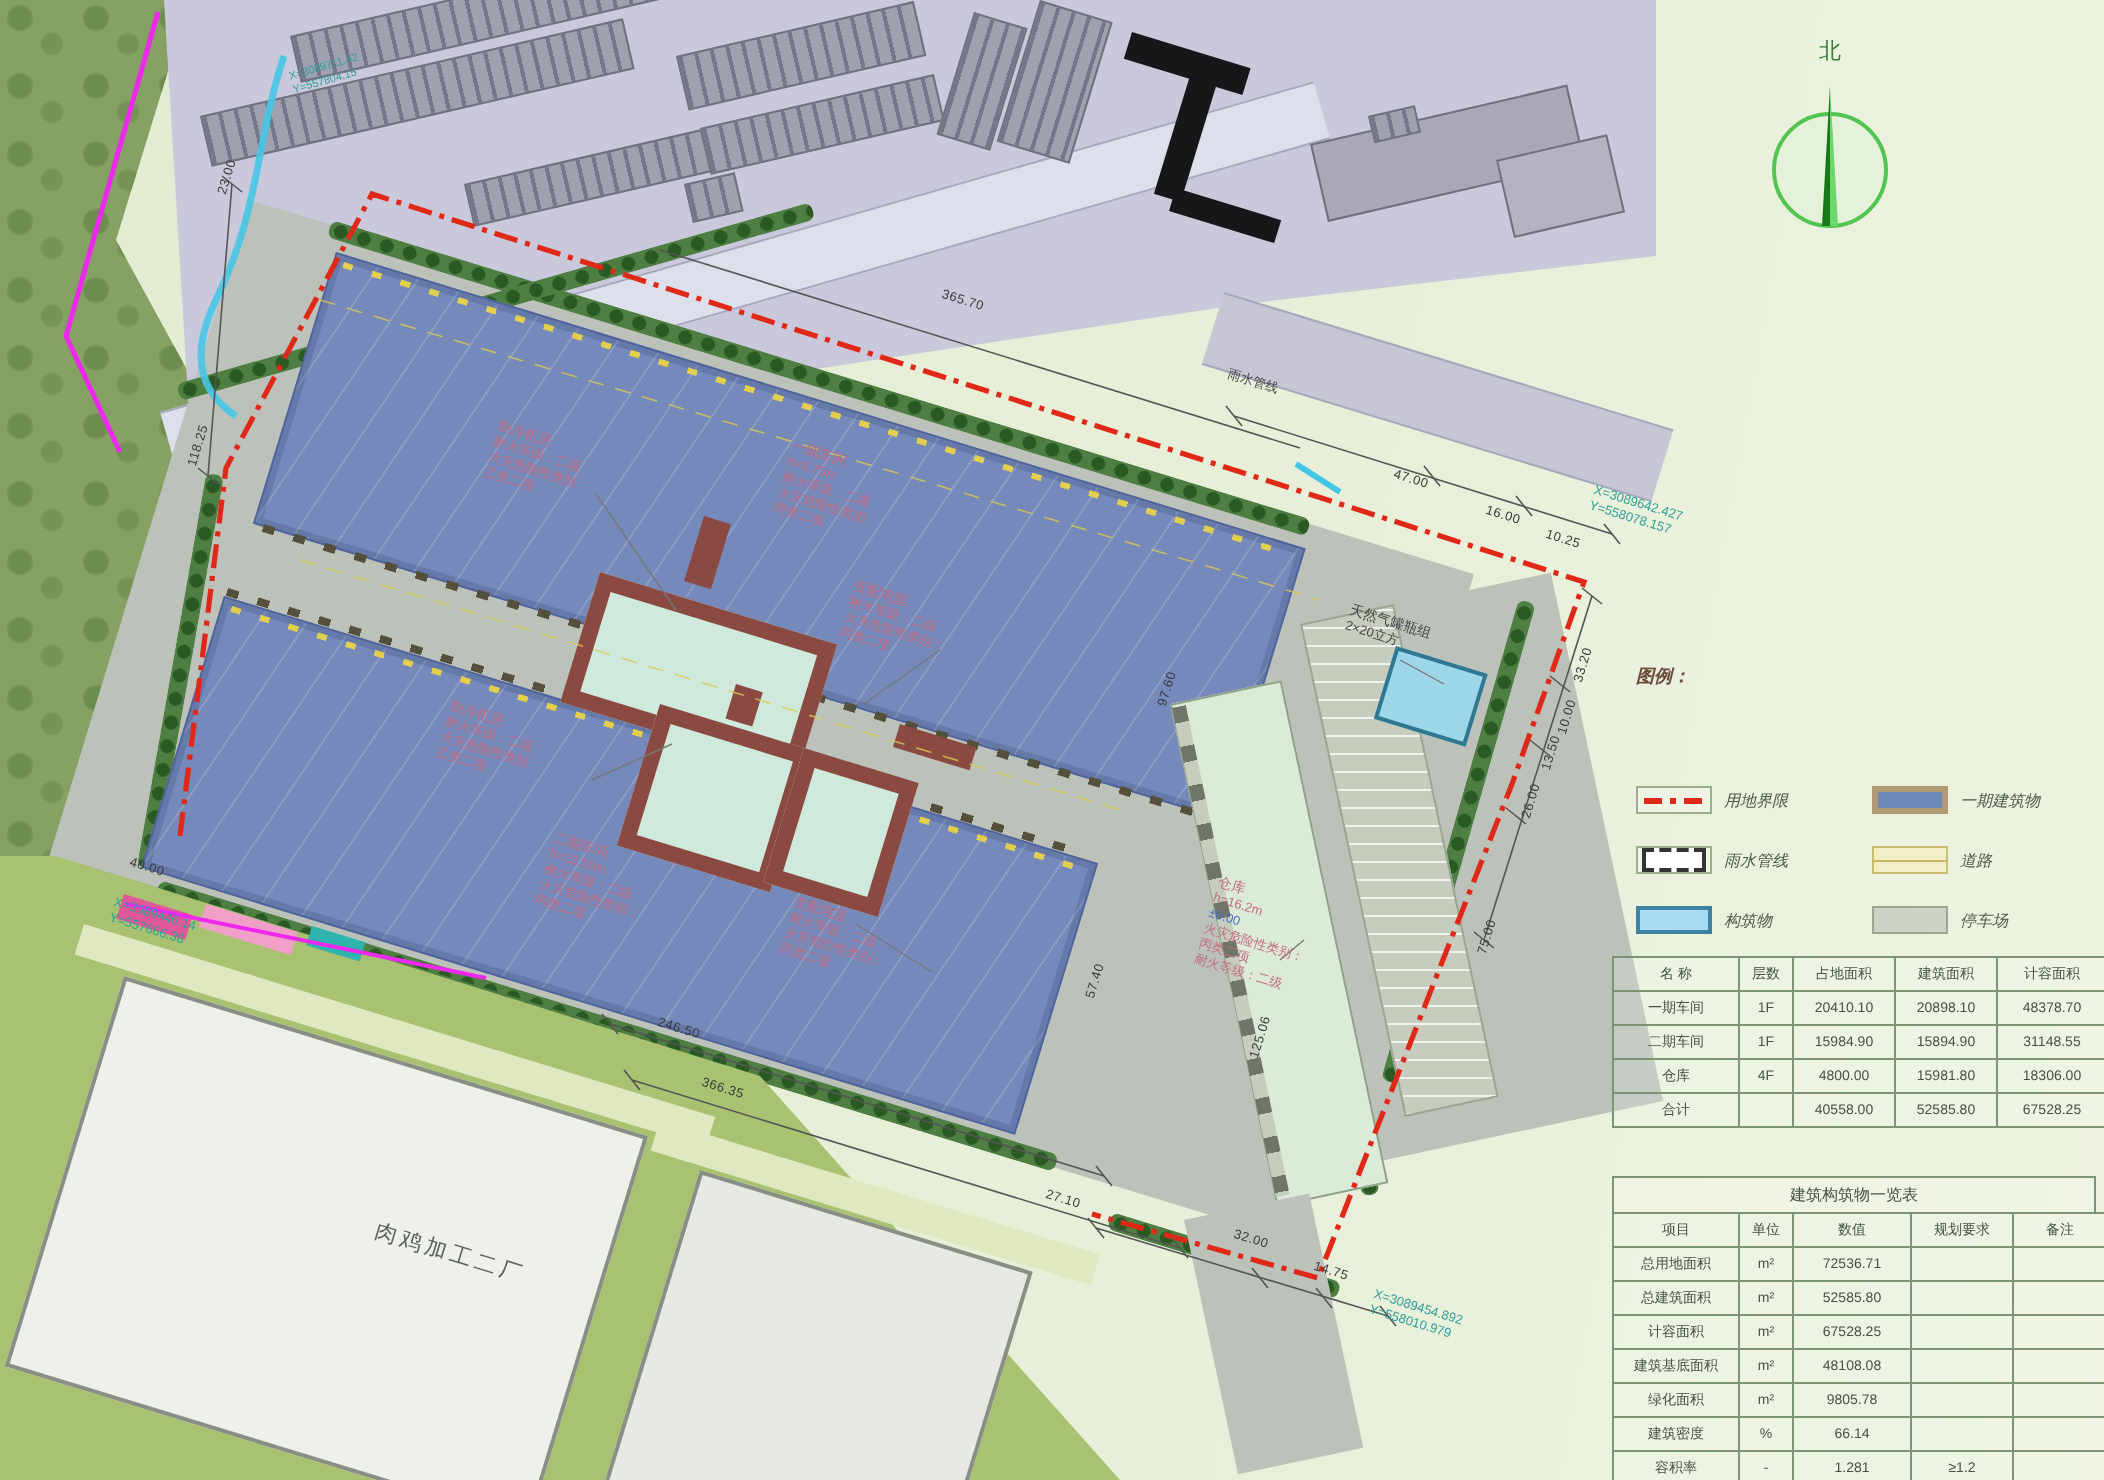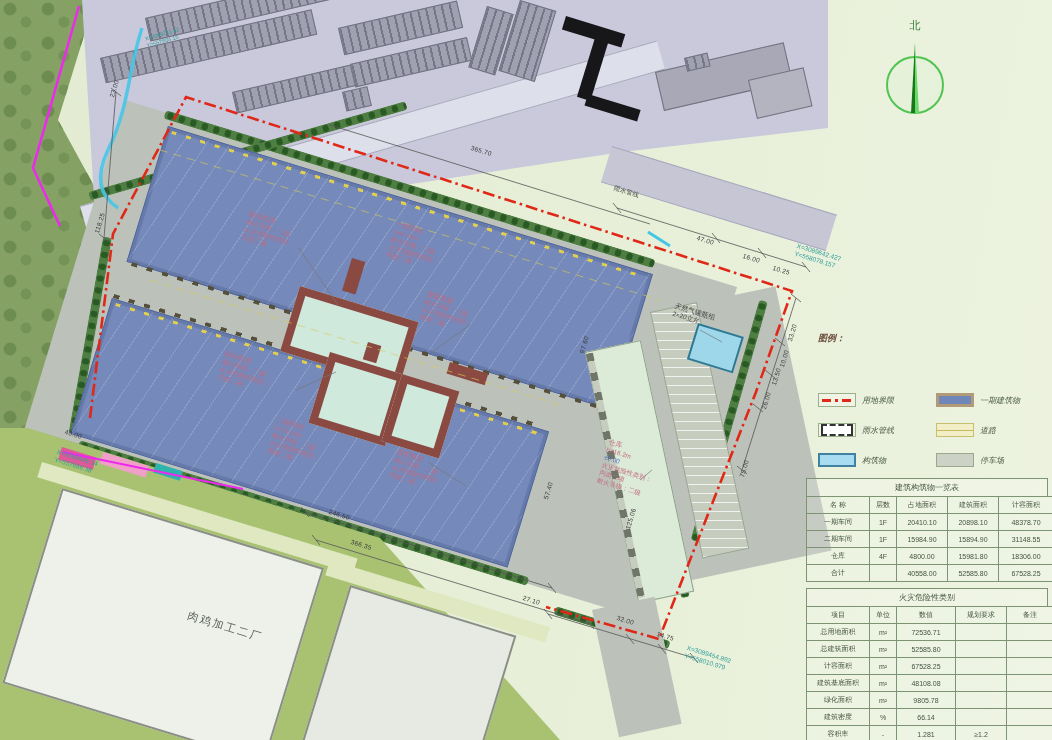--- a/index.html
+++ b/index.html
@@ -322,21 +322,20 @@
         <span>构筑物</span>
       </div>
       <div class="lg-item">
         <span class="sw-parking"></span>
         <span>停车场</span>
       </div>
     </div>
   </div>
 
   <div class="panel t1" style="left:806px;top:478px;width:242px;">
-      <div class="tt">建筑构筑物一览表</div>
       <table>
         <tbody>
           <tr>
             <th>名 称</th>
             <th>层数</th>
             <th>占地面积</th>
             <th>建筑面积</th>
             <th>计容面积</th>
           </tr>
           <tr>
@@ -364,21 +363,21 @@
             <td>合计</td>
             <td></td>
             <td>40558.00</td>
             <td>52585.80</td>
             <td>67528.25</td>
           </tr>
         </tbody>
       </table>
     </div>
   <div class="panel t2" style="left:806px;top:588px;width:242px;">
-      <div class="tt">火灾危险性类别</div>
+      <div class="tt">建筑构筑物一览表</div>
       <table>
         <tbody>
           <tr>
             <th>项目</th>
             <th>单位</th>
             <th>数值</th>
             <th>规划要求</th>
             <th>备注</th>
           </tr>
           <tr>

